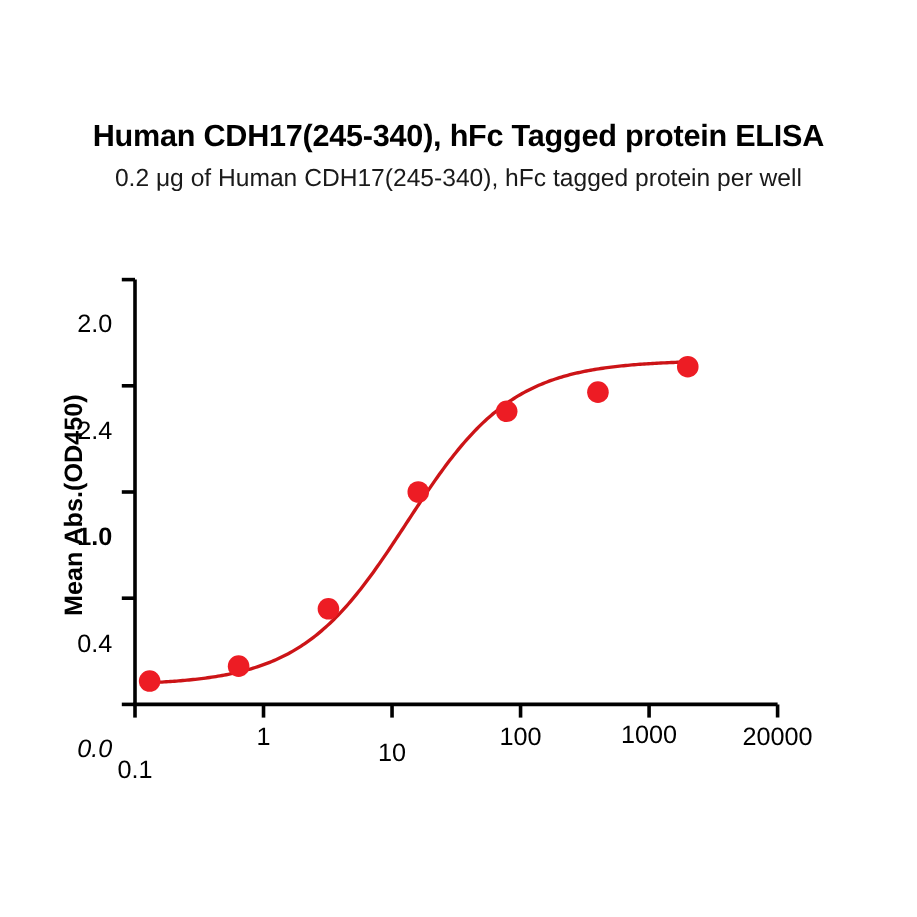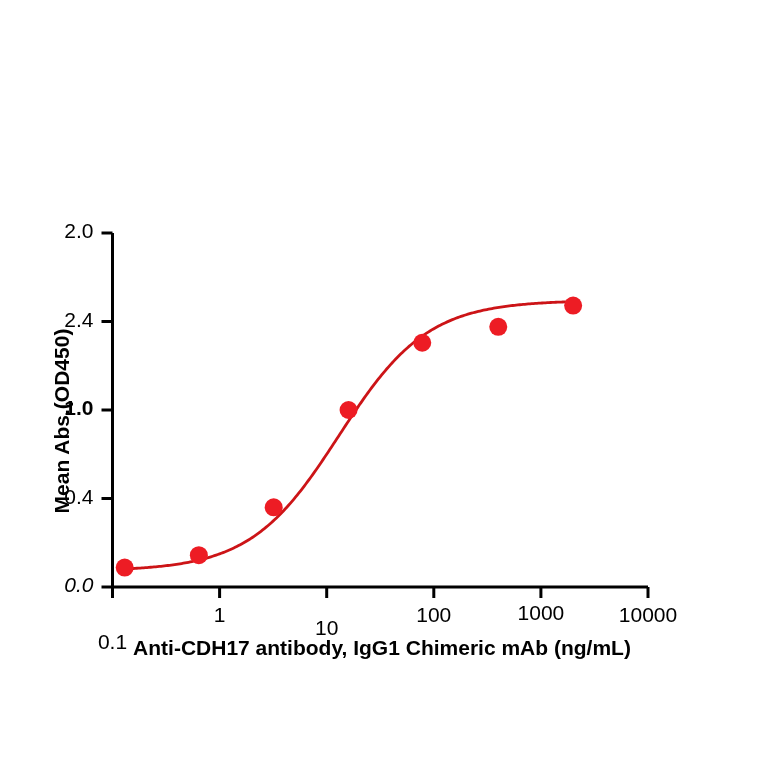--- a/index.html
+++ b/index.html
@@ -68,42 +68,44 @@
     font-weight: bold;
     color: #000000;
     white-space: nowrap;
   }
   .tick-label-y {
     position: absolute;
     text-align: right;
     font-size: 21px;
     color: #000000;
     white-space: nowrap;
+    margin-top: 40px;
   }
   .tick-label-x {
     position: absolute;
     text-align: center;
     font-size: 21px;
     color: #000000;
     white-space: nowrap;
   }
   svg { display: block; }
 </style>
 </head>
 <body>
 
 <div id="page">
 
+  <div id="chart-title">Human CDH17(245-340), hFc Tagged protein ELISA</div>
 
+  <div id="chart-subtitle">0.2 μg of Human CDH17(245-340), hFc tagged protein per well</div>
 
   <div id="plot-wrap">
 
     <div id="y-axis-title">Mean Abs.(OD450)</div>
 
-    <div id="x-axis-title">Anti-CDH17 antibody, IgG1 Chimeric mAb (ng/mL)</div>
 
     <svg id="plot-svg" width="764" height="764">
       <g id="axes-group">
         <line id="y-axis-line" x1="112.5" y1="233" x2="112.5" y2="588" stroke="#000000" stroke-width="3"></line>
         <line id="x-axis-line" x1="111" y1="587" x2="648" y2="587" stroke="#000000" stroke-width="3"></line>
       </g>
       <g id="y-ticks-group">
           <line x1="101.5" y1="587" x2="112.5" y2="587" stroke="#000000" stroke-width="3"></line>
           <line x1="101.5" y1="498.5" x2="112.5" y2="498.5" stroke="#000000" stroke-width="3"></line>
           <line x1="101.5" y1="410" x2="112.5" y2="410" stroke="#000000" stroke-width="3"></line>
@@ -138,17 +140,17 @@
         <div class="tick-label-y" style="left: 33.5px; top: 396px; width: 60px; font-weight: bold;">1.0</div>
         <div class="tick-label-y" style="left: 33.5px; top: 307.5px; width: 60px;">2.4</div>
         <div class="tick-label-y" style="left: 33.5px; top: 219px; width: 60px;">2.0</div>
       </div>
     <div id="x-tick-labels">
         <div class="tick-label-x" style="left: 52.5px; top: 603px; width: 120px; margin-top: 27px;">0.1</div>
         <div class="tick-label-x" style="left: 159.6px; top: 603px; width: 120px;">1</div>
         <div class="tick-label-x" style="left: 266.7px; top: 603px; width: 120px; margin-top: 13px;">10</div>
         <div class="tick-label-x" style="left: 373.8px; top: 603px; width: 120px;">100</div>
         <div class="tick-label-x" style="left: 480.9px; top: 601px; width: 120px;">1000</div>
-        <div class="tick-label-x" style="left: 588px; top: 603px; width: 120px;">10000</div>
+        <div class="tick-label-x" style="left: 588px; top: 603px; width: 120px;">20000</div>
       </div>
 
   </div>
 </div>
 
 </body></html>

